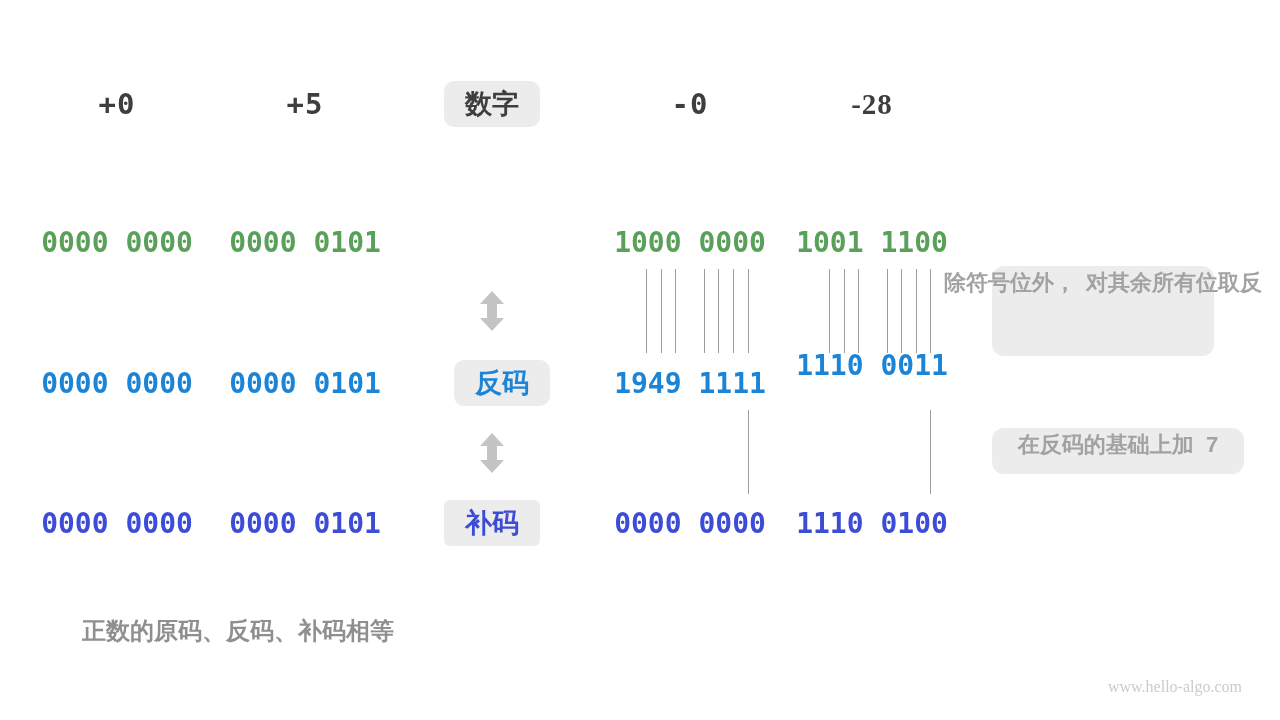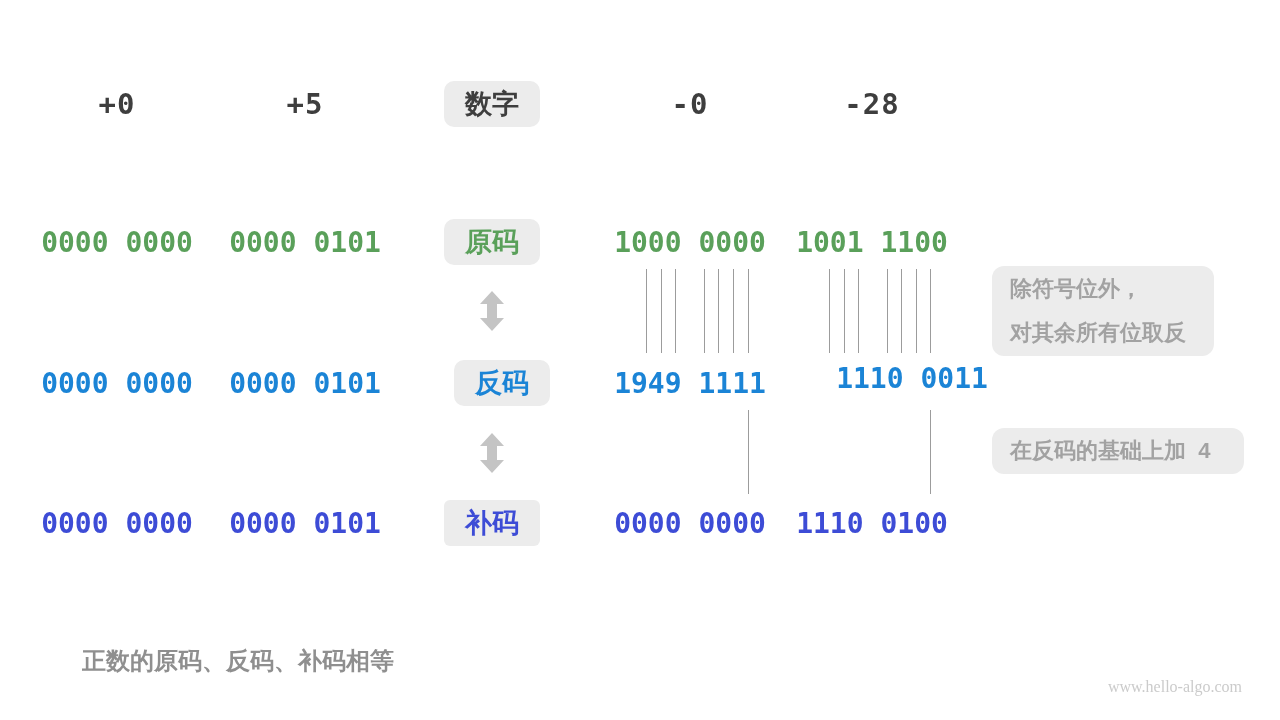--- a/index.html
+++ b/index.html
@@ -29,21 +29,21 @@
   .tag-dark { color:#3e3e3e; }
   .vline {
     position:absolute; width:1px; height:84px; background:#9c9c9c;
   }
   .arrow {
     position:absolute; transform:translate(-50%,-50%);
   }
   .note {
     position:absolute; background:#ececec; border-radius:12px;
     color:#a2a2a2; font-weight:bold; font-size:22px;
-    display:flex; flex-direction:column; justify-content:center;
+    display:flex; flex-direction:row; justify-content:center;
     padding:0 18px; box-sizing:border-box; white-space:pre; line-height:34px;gap:10px;
   }
   .caption {
     position:absolute; transform:translate(-50%,-50%);
     color:#8f8f8f; font-weight:bold; font-size:24px; white-space:nowrap;
   }
   .watermark {
     position:absolute; right:38px; top:678px;
     font-family:Liberation Serif, serif;
     font-size:16px; color:#cbcbcb; white-space:nowrap;
@@ -51,25 +51,24 @@
 </style>
 </head>
 <body>
 
 <div class="stage">
 
   <div class="cell num" style="left:117px; top:104px;">+0</div>
   <div class="cell num" style="left:305px; top:104px;">+5</div>
   <div class="tag tag-dark" style="left:492px; top:104px;">数字</div>
   <div class="cell num" style="left:690px; top:104px;">-0</div>
-  <div class="cell num" style="left:872px; top:104px;">-28</div>
+  <div class="cell num" style="left:872px; top:104px;font-family:Liberation Serif, serif;">-28</div>
 
   <div class="cell bin c-green" style="left:117px; top:242px;">0000 0000</div>
   <div class="cell bin c-green" style="left:305px; top:242px;">0000 0101</div>
-  <div class="tag c-green" style="left:492px; top:242px;">原码</div>
   <div class="cell bin c-green" style="left:690px; top:242px;">1000 0000</div>
   <div class="cell bin c-green" style="left:872px; top:242px;">1001 1100</div>
 
   <div class="vline" style="left:646px; top:269px;"></div>
   <div class="vline" style="left:661px; top:269px;"></div>
   <div class="vline" style="left:675px; top:269px;"></div>
   <div class="vline" style="left:704px; top:269px;"></div>
   <div class="vline" style="left:718px; top:269px;"></div>
   <div class="vline" style="left:733px; top:269px;"></div>
   <div class="vline" style="left:748px; top:269px;"></div>
@@ -84,21 +83,21 @@
   <div class="arrow" style="left:492px; top:313px;">
     <svg width="24" height="40" viewBox="0 0 24 40">
       <path d="M12 0 L24 13 L17 13 L17 27 L24 27 L12 40 L0 27 L7 27 L7 13 L0 13 Z" fill="#c4c4c4"></path>
     </svg>
   </div>
 
   <div class="cell bin c-blue" style="left:117px; top:383px;">0000 0000</div>
   <div class="cell bin c-blue" style="left:305px; top:383px;">0000 0101</div>
   <div class="tag c-blue" style="left:502px; top:383px;">反码</div>
   <div class="cell bin c-blue" style="left:690px; top:383px;">1949 1111</div>
-  <div class="cell bin c-blue" style="left:872px; top:378px;margin-left:40px;">1110 0011</div>
+  <div class="cell bin c-blue" style="left:872px; top:365px;">1110 0011</div>
 
   <div class="vline" style="left:748px; top:410px;"></div>
   <div class="vline" style="left:930px; top:410px;"></div>
 
   <div class="arrow" style="left:492px; top:455px;">
     <svg width="24" height="40" viewBox="0 0 24 40">
       <path d="M12 0 L24 13 L17 13 L17 27 L24 27 L12 40 L0 27 L7 27 L7 13 L0 13 Z" fill="#c4c4c4"></path>
     </svg>
   </div>
 
@@ -106,20 +105,20 @@
   <div class="cell bin c-indigo" style="left:305px; top:523px;">0000 0101</div>
   <div class="tag c-indigo" style="left:492px; top:523px;border-radius:6px;">补码</div>
   <div class="cell bin c-indigo" style="left:690px; top:523px;">0000 0000</div>
   <div class="cell bin c-indigo" style="left:872px; top:523px;">1110 0100</div>
 
   <div class="note" style="left:992px; top:266px; width:222px; height:90px;">
     <div>除符号位外，</div>
     <div>对其余所有位取反</div>
   </div>
   <div class="note" style="left:992px; top:428px; width:252px; height:46px;">
-    <div>在反码的基础上加  4</div>
+    <div>在反码的基础上加  7</div>
   </div>
 
-  <div class="caption" style="left:238px; top:661px;">正数的原码、反码、补码相等</div>
+  <div class="caption" style="left:238px; top:631px;">正数的原码、反码、补码相等</div>
 
   <div class="watermark">www.hello-algo.com</div>
 
 </div>
 
 </body></html>

